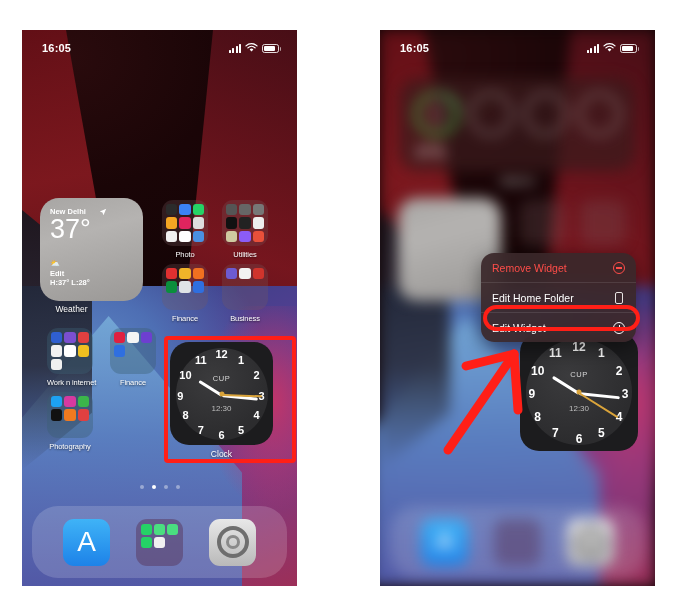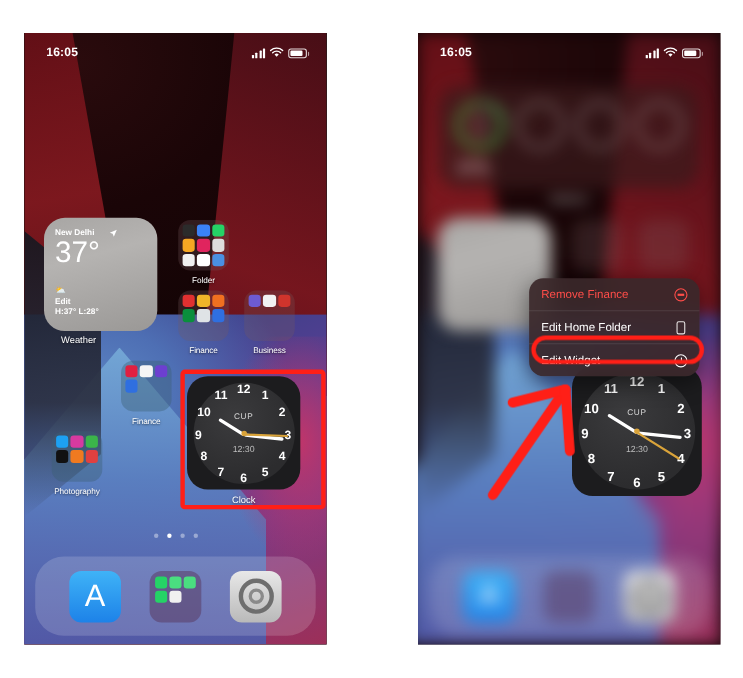--- a/index.html
+++ b/index.html
@@ -311,21 +311,35 @@
           <span class="mini" style="background:#2b2b2b"></span>
             <span class="mini" style="background:#3b82f6"></span>
             <span class="mini" style="background:#25d366"></span>
           <span class="mini" style="background:#f5a623"></span>
             <span class="mini" style="background:#e0245e"></span>
             <span class="mini" style="background:#ddd"></span>
           <span class="mini" style="background:#f0f0f0"></span>
             <span class="mini" style="background:#fff"></span>
             <span class="mini" style="background:#4a90e2"></span>
         </div>
-        <div class="name">Folder</div>
+        <div class="name">Photo</div>
+      </div>
+      <div class="app" style="left:200px; top:170px;">
+        <div class="tile">
+          <span class="mini" style="background:#555"></span>
+            <span class="mini" style="background:#666"></span>
+            <span class="mini" style="background:#777"></span>
+          <span class="mini" style="background:#111"></span>
+            <span class="mini" style="background:#222"></span>
+            <span class="mini" style="background:#eee"></span>
+          <span class="mini" style="background:#cfc9a0"></span>
+            <span class="mini" style="background:#8b5cf6"></span>
+            <span class="mini" style="background:#e8503a"></span>
+        </div>
+        <div class="name">Utilities</div>
       </div>
       <div class="app" style="left:140px; top:234px;">
         <div class="tile">
           <span class="mini" style="background:#e03030"></span>
             <span class="mini" style="background:#f0b429"></span>
             <span class="mini" style="background:#f07020"></span>
           <span class="mini" style="background:#0a8f3c"></span>
             <span class="mini" style="background:#dfe3e6"></span>
             <span class="mini" style="background:#2f6fe0"></span>
           <span class="mini" style="background:transparent"></span>
@@ -342,20 +356,34 @@
           <span class="mini" style="background:transparent"></span>
             <span class="mini" style="background:transparent"></span>
             <span class="mini" style="background:transparent"></span>
           <span class="mini" style="background:transparent"></span>
             <span class="mini" style="background:transparent"></span>
             <span class="mini" style="background:transparent"></span>
         </div>
         <div class="name">Business</div>
       </div>
 
+      <div class="app" style="left:25px; top:298px;">
+        <div class="tile dim">
+          <span class="mini" style="background:#2f5fd0"></span>
+            <span class="mini" style="background:#7b4fd0"></span>
+            <span class="mini" style="background:#e04040"></span>
+          <span class="mini" style="background:#f2f2f2"></span>
+            <span class="mini" style="background:#fff"></span>
+            <span class="mini" style="background:#f0c020"></span>
+          <span class="mini" style="background:#f0f0f0"></span>
+            <span class="mini" style="background:transparent"></span>
+            <span class="mini" style="background:transparent"></span>
+        </div>
+        <div class="name">Work n internet</div>
+      </div>
       <div class="app" style="left:88px; top:298px;">
         <div class="tile dim">
           <span class="mini" style="background:#e02040"></span>
             <span class="mini" style="background:#f5f5f5"></span>
             <span class="mini" style="background:#6d3fd0"></span>
           <span class="mini" style="background:#2f6fe0"></span>
             <span class="mini" style="background:transparent"></span>
             <span class="mini" style="background:transparent"></span>
           <span class="mini" style="background:transparent"></span>
             <span class="mini" style="background:transparent"></span>
@@ -493,21 +521,21 @@
             <i></i>
           </span>
       </span>
     </div>
   </div>
 
   <div style="position:absolute; left:380px; top:30px; width:275px; height:556px; z-index:17; overflow:hidden;">
 
     <div class="ctx-menu">
       <div class="ctx-item danger">
-        <span>Remove Finance</span>
+        <span>Remove Widget</span>
         <span class="ctx-ico">
             <span class="ico-minus-circle"></span>
           </span>
       </div>
       <div class="ctx-item">
         <span>Edit Home Folder</span>
         <span class="ctx-ico">
             <span class="ico-phone"></span>
           </span>
       </div>

